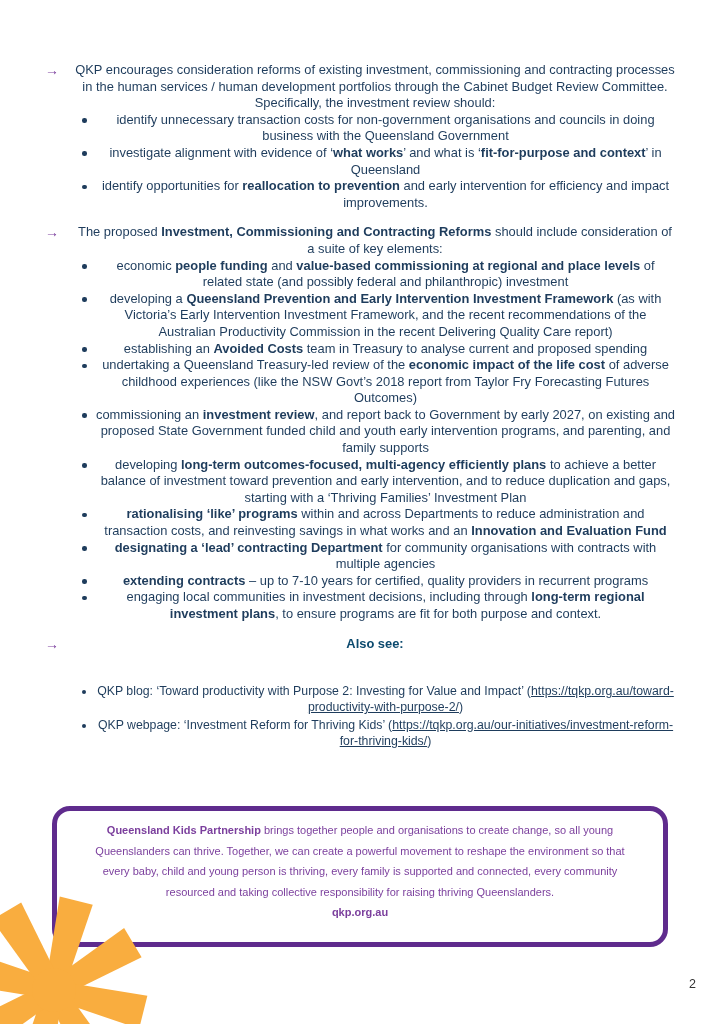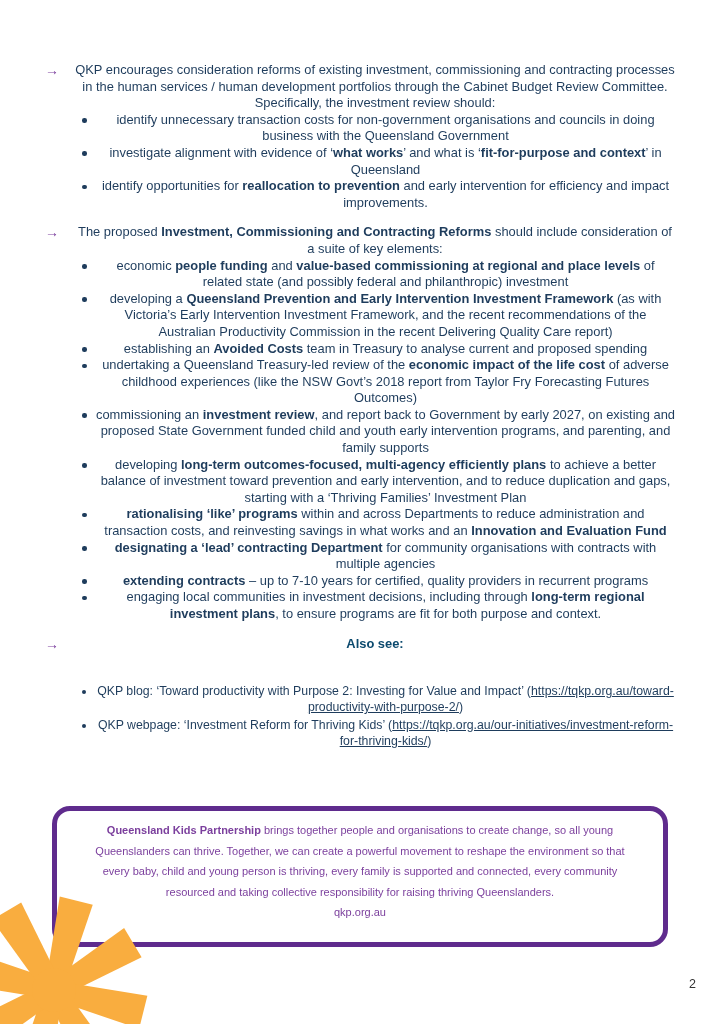--- a/index.html
+++ b/index.html
@@ -17,21 +17,21 @@
   ul{margin:0;padding:0;list-style:none;}
   li{position:relative;padding-left:21px;}
   li::before{content:"";position:absolute;left:7px;top:6.5px;width:4.5px;height:4.5px;
              border-radius:50%;background:#1e3c5c;}
   ul.small{font-size:12.3px;line-height:15.9px;margin-top:32px;}
   ul.small li{margin-bottom:2px;}
   ul.small li::before{top:6px;width:4px;height:4px;}
   .box{position:absolute;left:52px;top:806px;width:616px;height:141px;box-sizing:border-box;
        border:5px solid #5f2b8d;border-radius:18px;padding:9px 28px 0 28px;text-align:center;
        color:#7b3f9d;font-size:11px;line-height:20.6px;background:#fff;}
-  .box .url{font-weight:normal;margin:0;}
+  .box .url{font-weight:bold;margin:0;}
   .asterisk{position:absolute;left:-52px;top:884px;width:212px;height:212px;}
   .footer{position:absolute;left:0;right:0;top:974px;text-align:center;font-style:italic;
           font-size:11.8px;line-height:16.5px;color:#1e3c5c;}
   .pagenum{position:absolute;right:28px;top:977px;font-size:12.5px;color:#333;}
 </style>
 </head>
 <body>
 
 <div class="page">
 

